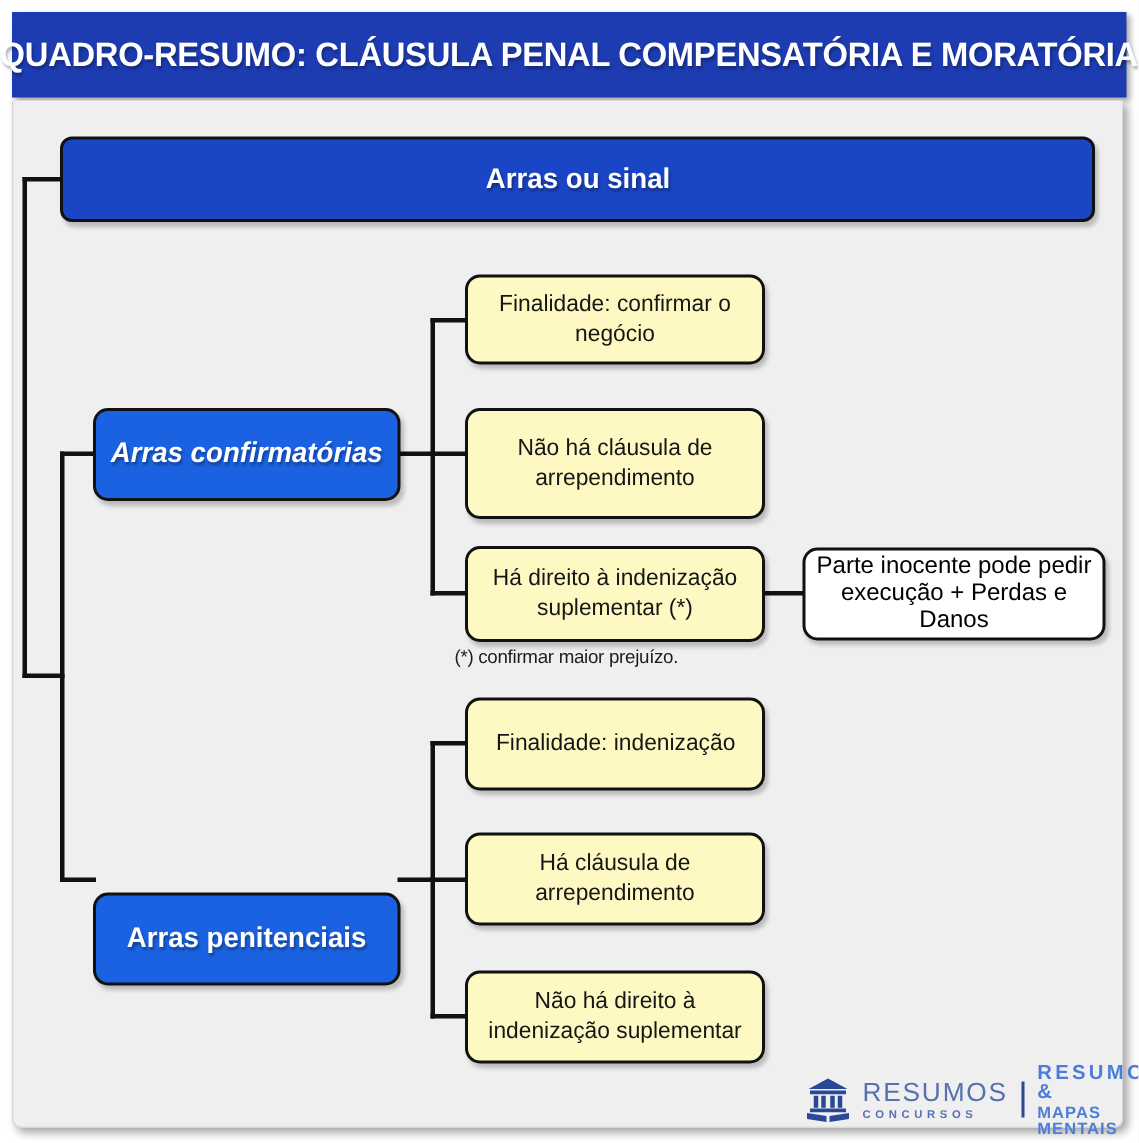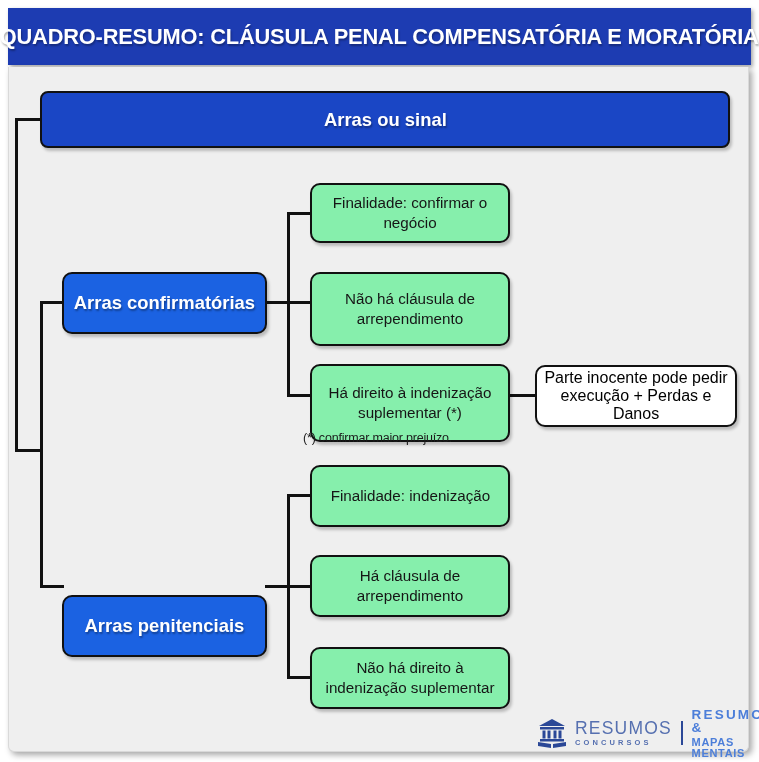--- a/index.html
+++ b/index.html
@@ -55,21 +55,21 @@
   }
   .node-branch{
     width:205px;height:62px;left:62px;border-radius:10px;
     background:var(--branch_blue);
   }
   .node-root .lbl,.node-branch .lbl{
     color:#ffffff;font-weight:700;font-size:19px;display:inline-block;
     transform:scaleX(0.97);text-shadow:1px 2px 2px rgba(0,0,0,0.35);
   }
   .node-leaf{
-    left:310px;width:200px;border-radius:10px;background:#86efac;
+    left:310px;width:200px;border-radius:10px;background:#fef9c3;
     padding:4px 9px;
   }
   .node-leaf .lbl{
     color:#161616;font-size:15.5px;line-height:1.28;display:inline-block;transform:scaleX(0.98);
   }
   .node-linked{
     left:535px;top:365px;width:202px;height:62px;border-radius:10px;background:#ffffff;padding:4px 7px;
   }
 
   .note{
@@ -119,34 +119,34 @@
   <div class="line" style="left:265px;top:585px;width:25px;height:3px;"></div>
   <div class="line" style="left:287px;top:494px;width:3px;height:185px;"></div>
   <div class="line" style="left:287px;top:494px;width:25px;height:3px;"></div>
   <div class="line" style="left:287px;top:585px;width:25px;height:3px;"></div>
   <div class="line" style="left:287px;top:676px;width:25px;height:3px;"></div>
 
   <div class="node node-root">
     <span class="lbl">Arras ou sinal</span>
   </div>
 
-  <div class="node node-branch" style="top:272px;">
+  <div class="node node-branch" style="top:272px;font-style:italic;">
     <span class="lbl">Arras confirmatórias</span>
   </div>
   <div class="node node-branch" style="top:555px;margin-top:40px;">
     <span class="lbl">Arras penitenciais</span>
   </div>
 
   <div class="node node-leaf" style="top:183px;height:60px;">
     <span class="lbl">Finalidade: confirmar o negócio</span>
   </div>
   <div class="node node-leaf" style="top:272px;height:74px;">
     <span class="lbl">Não há cláusula de arrependimento</span>
   </div>
-  <div class="node node-leaf" style="top:364px;height:78px;">
+  <div class="node node-leaf" style="top:364px;height:64px;">
     <span class="lbl">Há direito à indenização suplementar (*)</span>
   </div>
   <div class="node node-linked">
     <span class="lbl">Parte inocente pode pedir execução + Perdas e Danos</span>
   </div>
 
   <div class="note">(*) confirmar maior prejuízo.</div>
 
   <div class="node node-leaf" style="top:465px;height:62px;">
     <span class="lbl">Finalidade: indenização</span>

